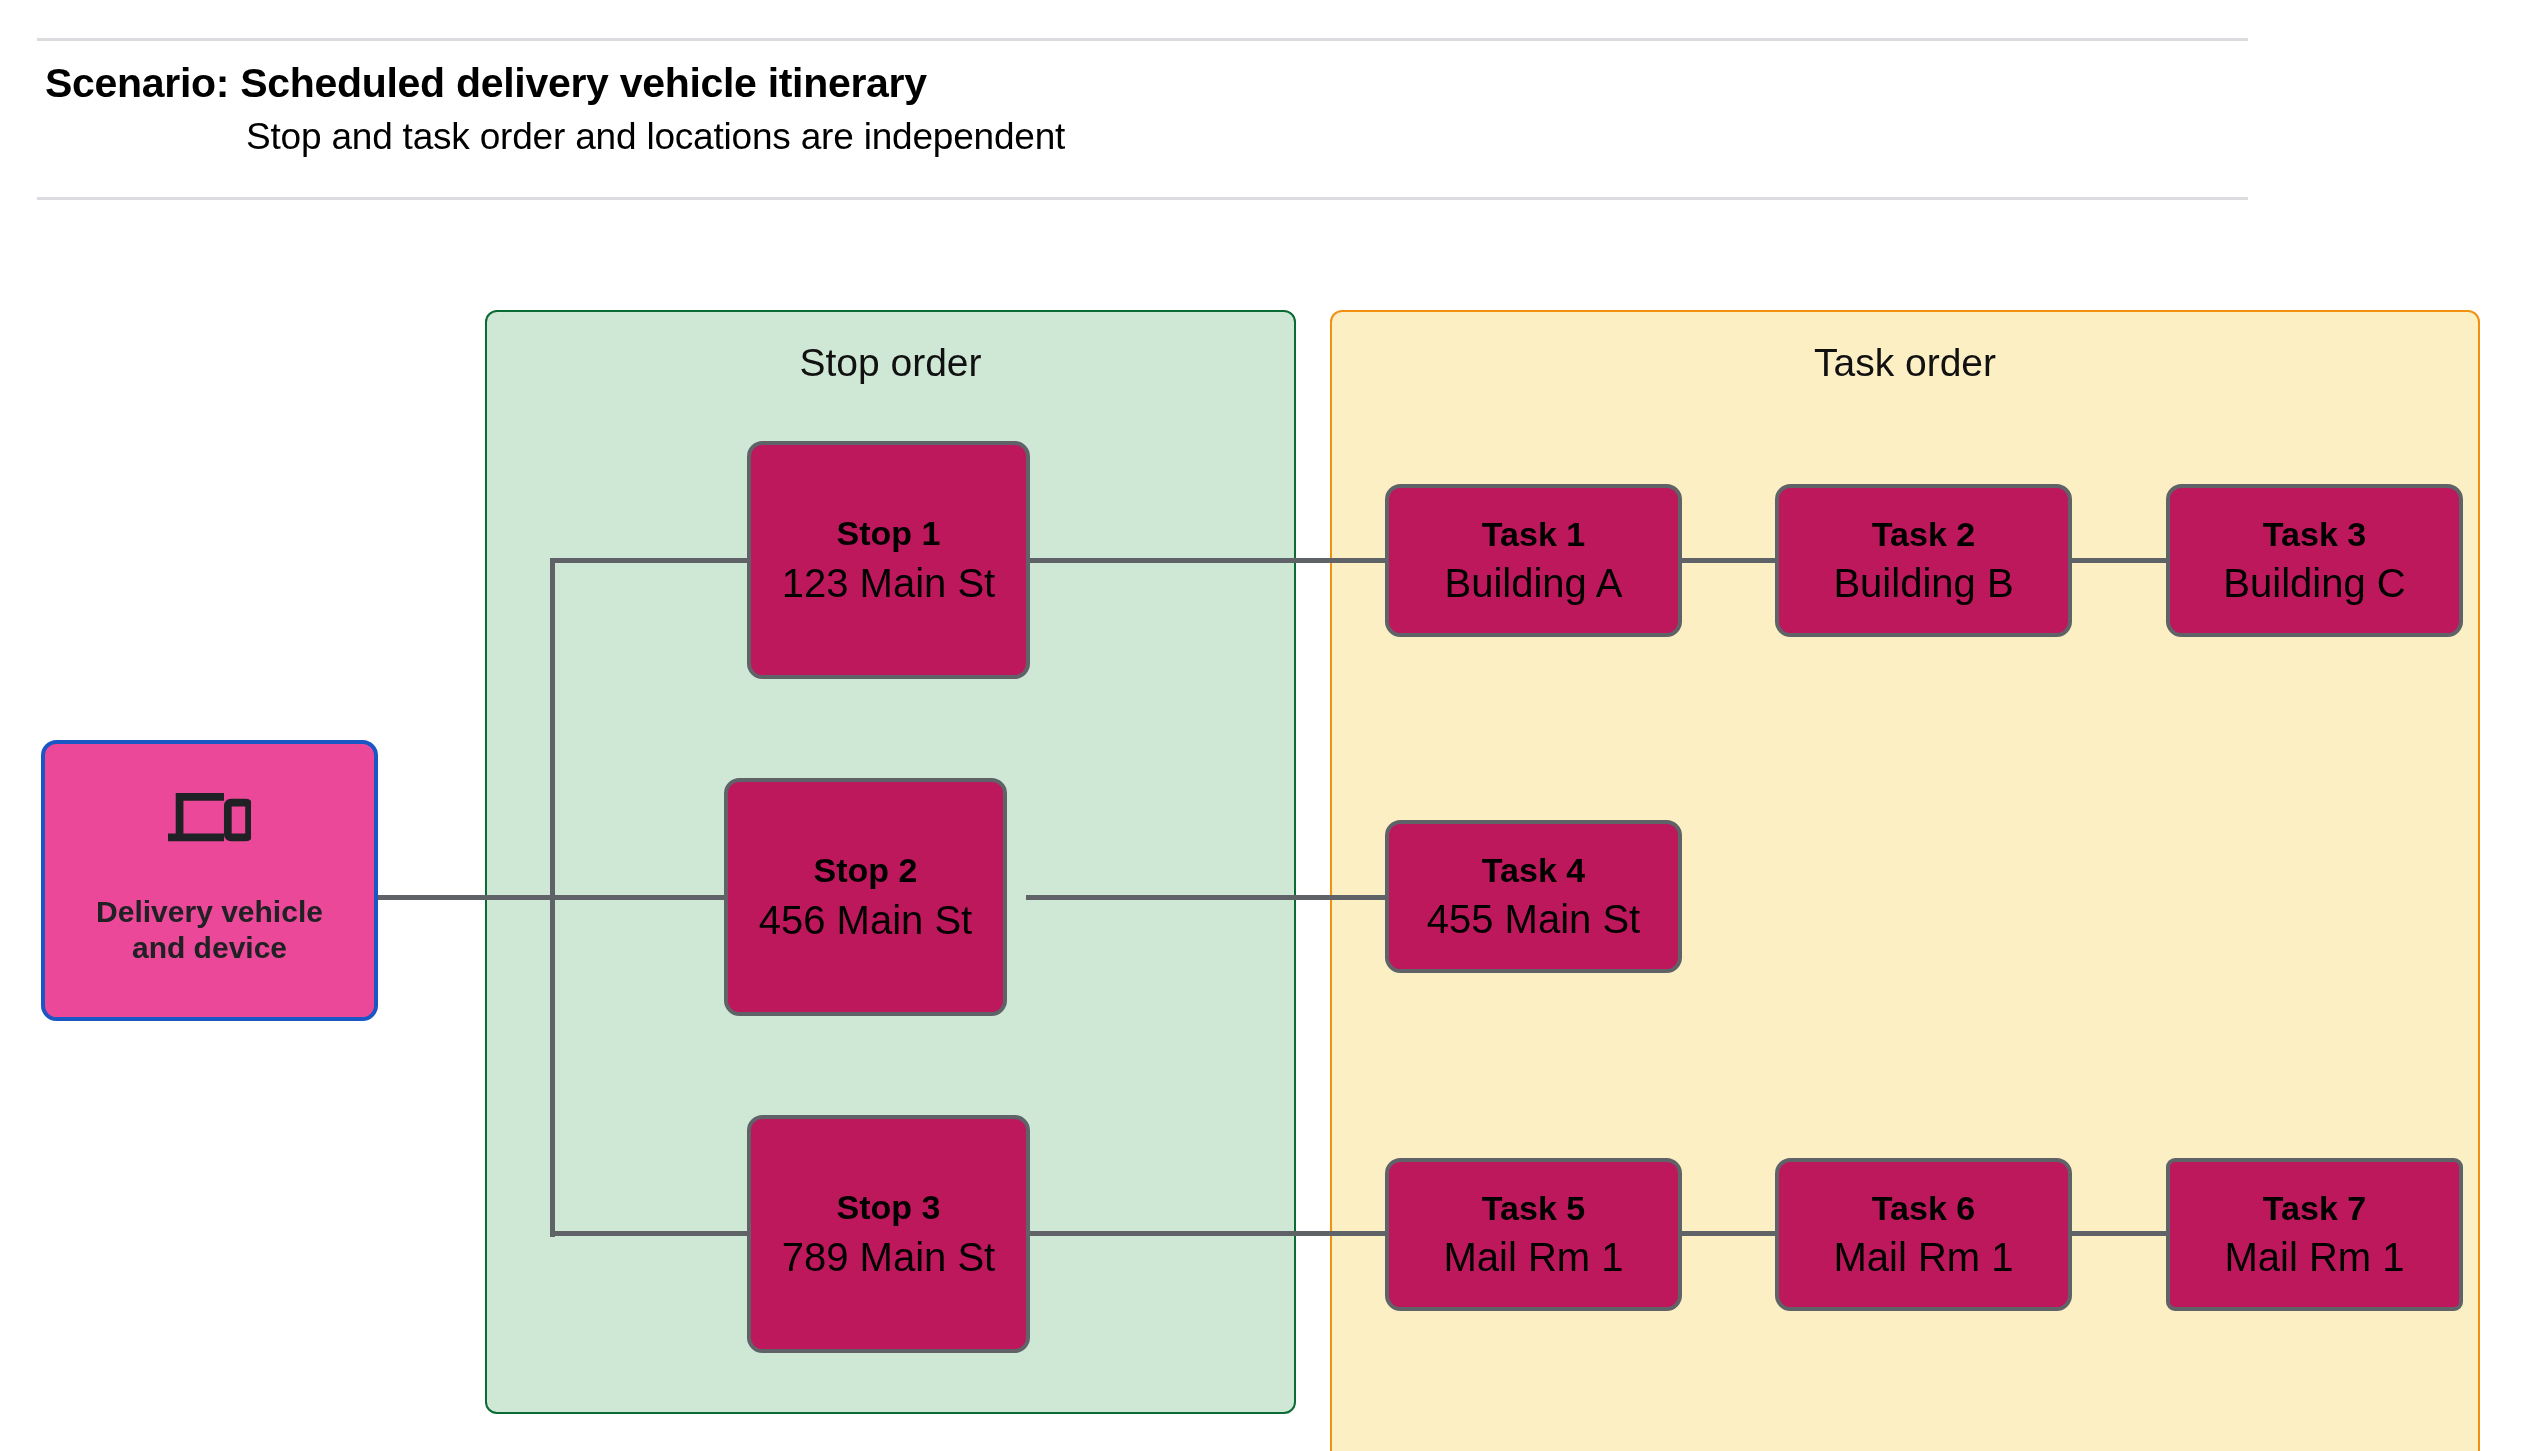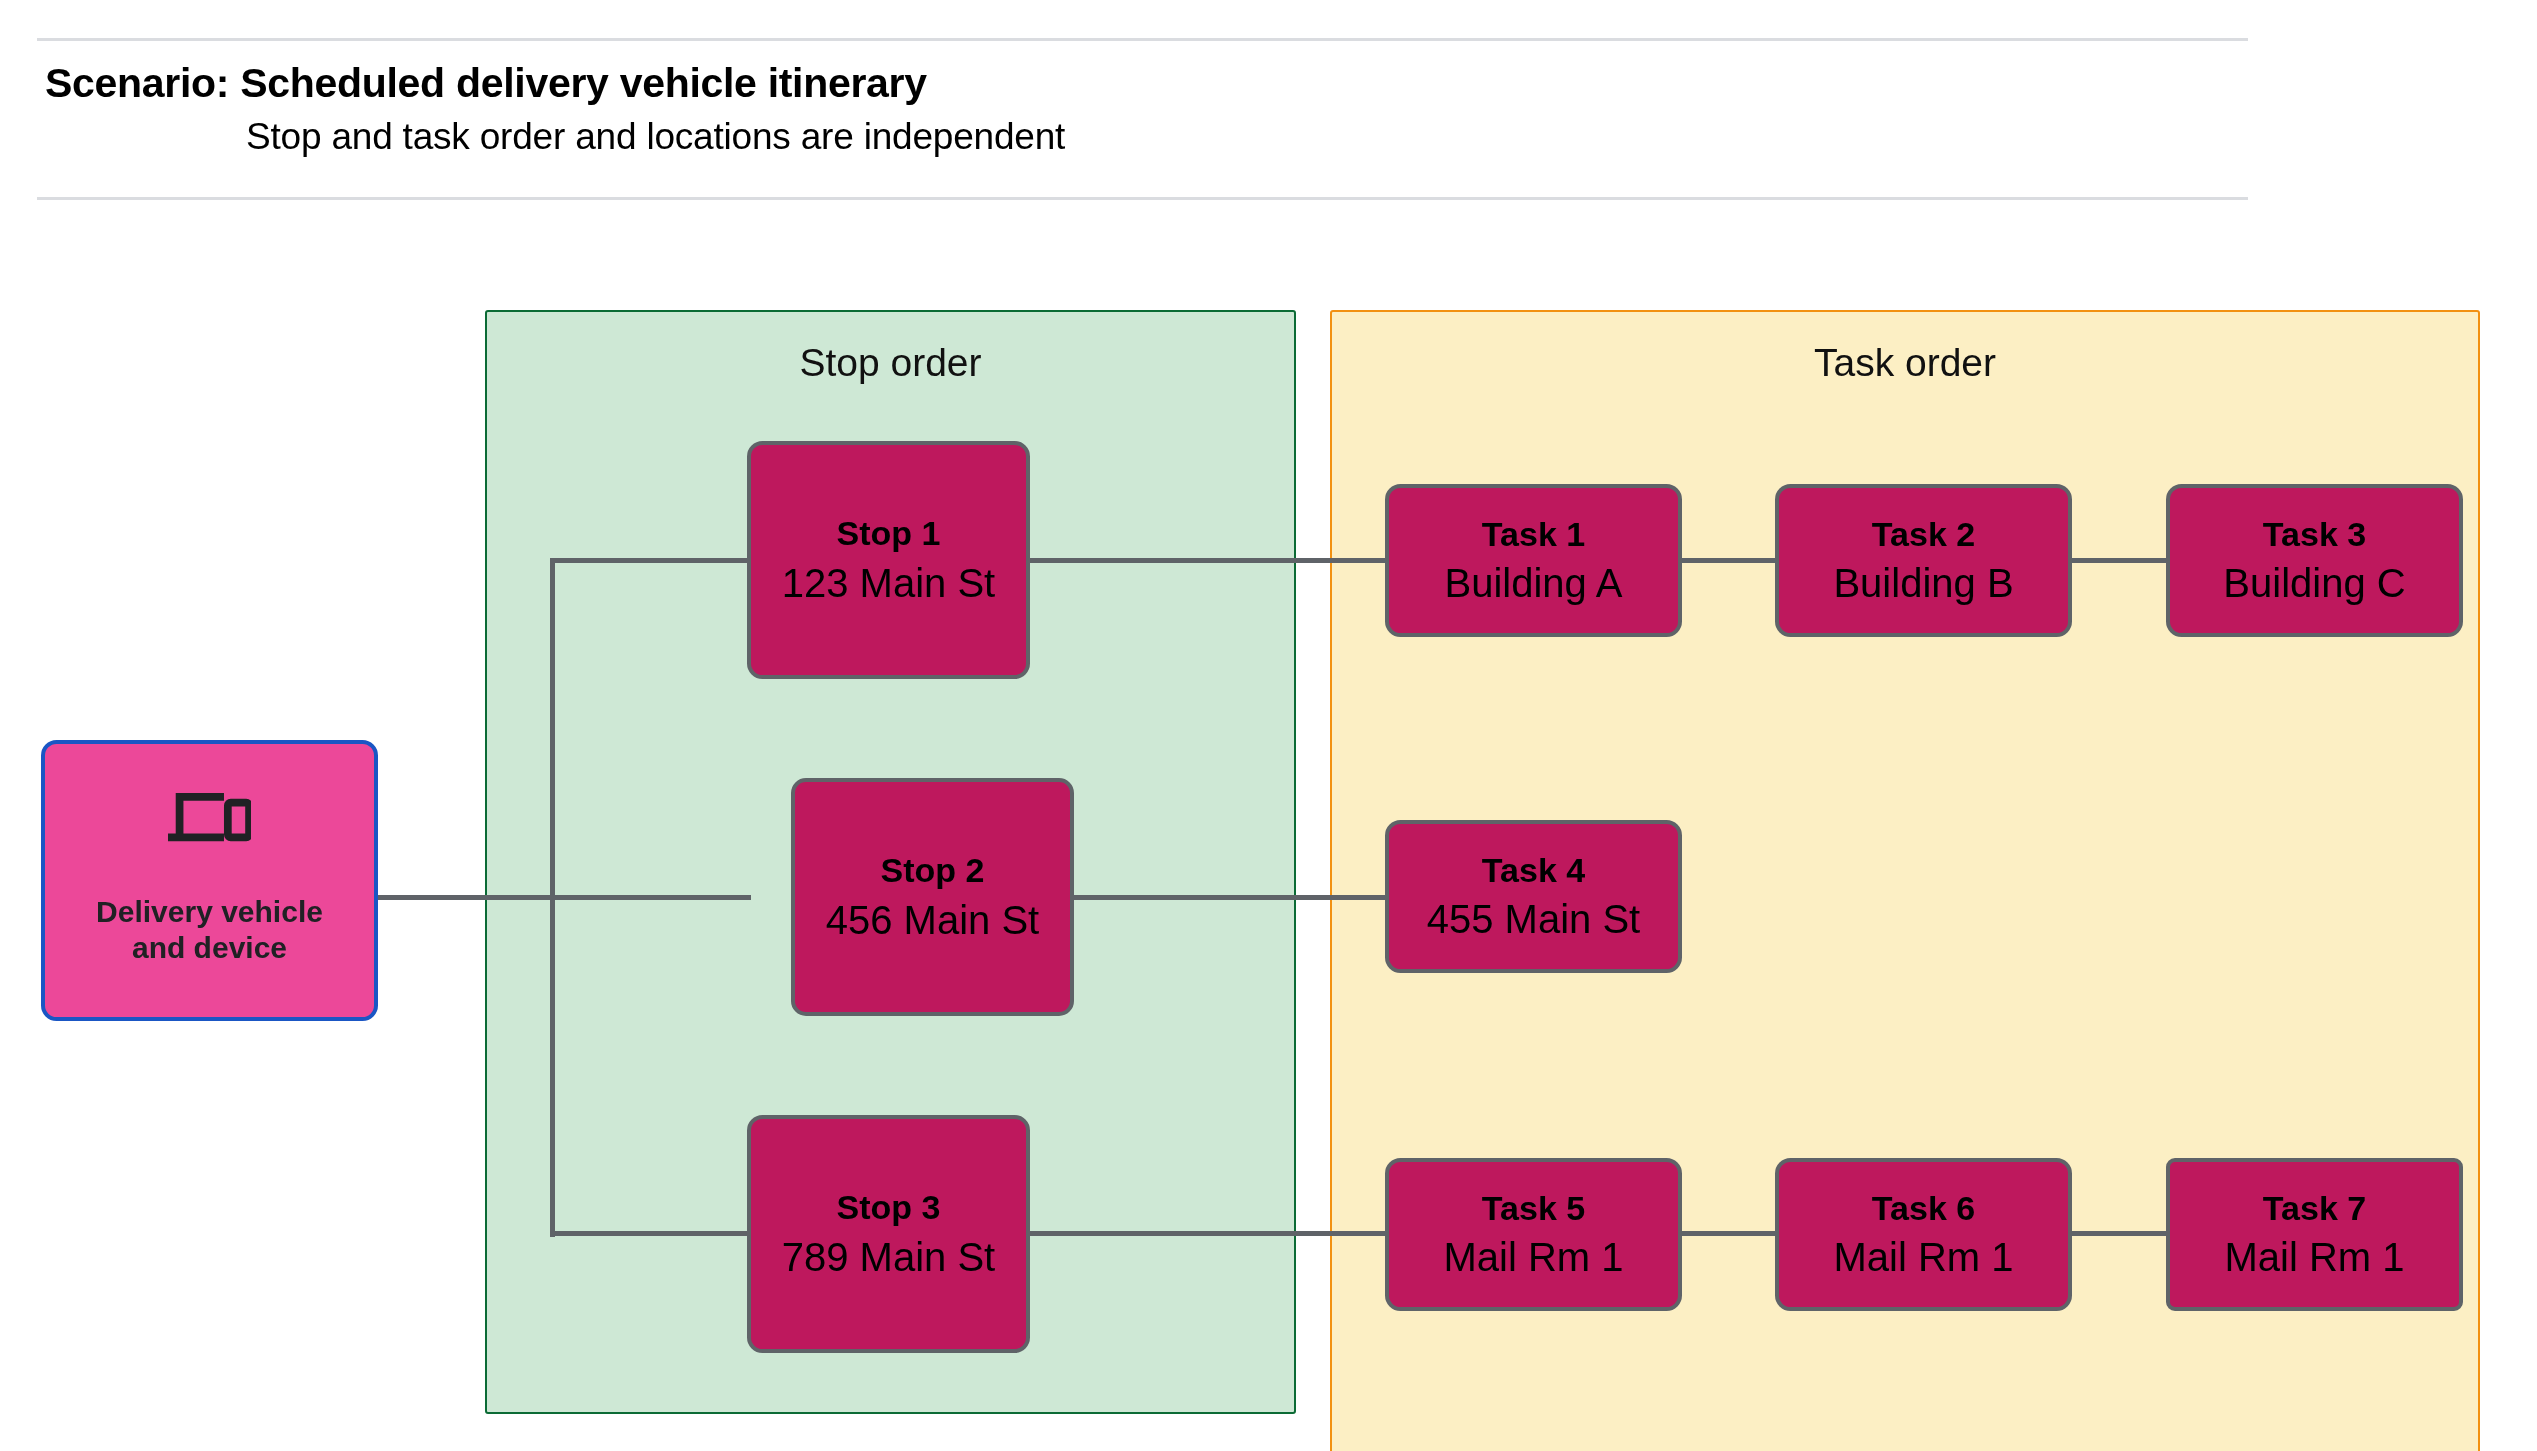--- a/index.html
+++ b/index.html
@@ -55,21 +55,21 @@
   .line {
     position: absolute;
     background: #5f6368;
   }
   .line-h { height: 4.8px; }
   .line-v { width: 4.8px; }
 
   
   .panel {
     position: absolute;
-    border-radius: 3px;
+    border-radius: 12px;
     box-sizing: border-box;
   }
   #panel-stop {
     left: 485px;
     top: 310px;
     width: 811px;
     height: 1104px;
     background: #cee8d5;
     border: 2.9px solid #0b6b35;
   }
@@ -190,21 +190,21 @@
       </svg>
     </div>
     <div id="vehicle-label">Delivery vehicle
 and device</div>
   </div>
 
   <div class="node stop-node" style="left:747px; top:441px;">
     <div class="node-title">Stop 1</div>
     <div class="node-sub">123 Main St</div>
   </div>
-  <div class="node stop-node" style="left:791px; top:778px;border-radius:15px;">
+  <div class="node stop-node" style="left:724px; top:778px;">
     <div class="node-title">Stop 2</div>
     <div class="node-sub">456 Main St</div>
   </div>
   <div class="node stop-node" style="left:747px; top:1115px;">
     <div class="node-title">Stop 3</div>
     <div class="node-sub">789 Main St</div>
   </div>
 
   <div class="node task-node" style="left:1385px; top:484px;">
     <div class="node-title">Task 1</div>

